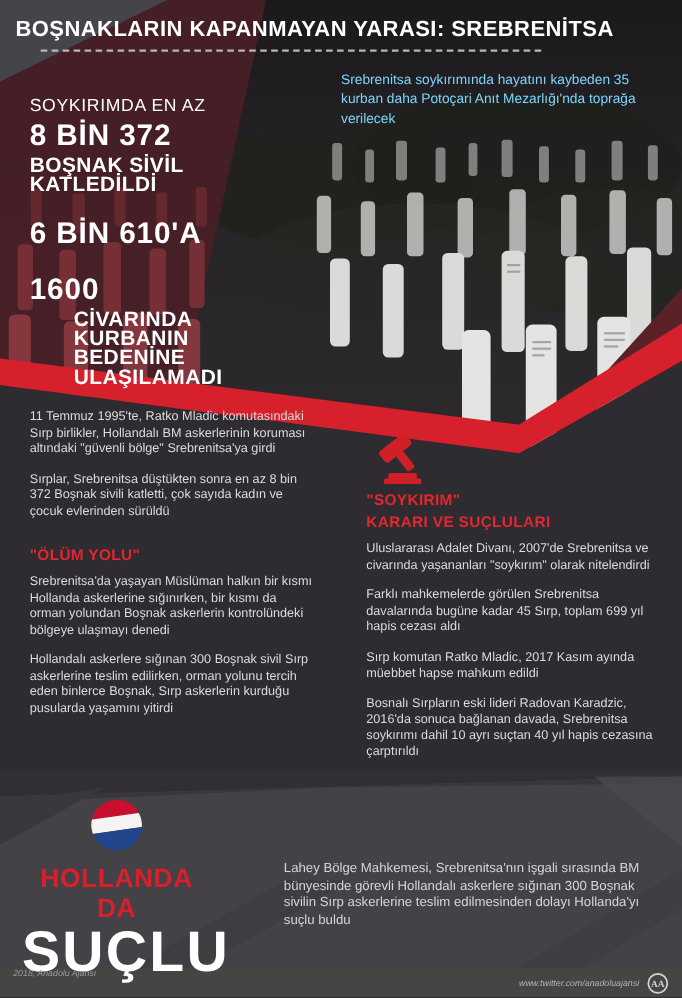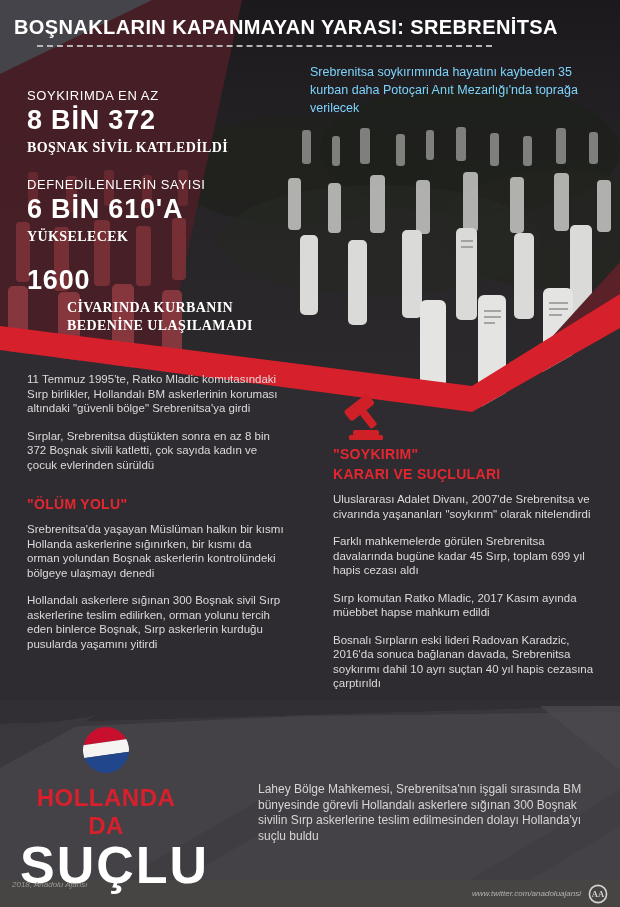--- a/index.html
+++ b/index.html
@@ -21,23 +21,23 @@
     border-top:2px dashed #b7b5b7;
   }
   .intro {
     position:absolute; left:310px; top:63px; width:276px;
     color:#7dd3fc; font-size:12.5px; line-height:18px;
   }
 
   
   .stats { position:absolute; left:27px; top:88px; width:250px; color:#ffffff; }
   .stat { margin-bottom:20px; }
-  .stat-pre  { font-size:13px; font-weight:500; letter-spacing:0.6px; }
+  .stat-pre  { font-size:16px; font-weight:500; letter-spacing:0.6px; }
   .stat-big  { font-size:27px; font-weight:800; letter-spacing:0.8px; line-height:1.15; margin-top:2px; }
-  .stat-post { font-size:14px; font-weight:700; letter-spacing:0.4px; margin-top:3px; line-height:17.5px;font-family:Liberation Serif, serif; }
+  .stat-post { font-size:19px; font-weight:700; letter-spacing:0.4px; margin-top:3px; line-height:17.5px; }
   .stat-post.narrow { width:192px;margin-left:40px; }
 
   
   .col-left  { position:absolute; left:27px;  top:372px; width:258px; }
   .col-right { position:absolute; left:333px; top:394px; width:272px; }
   h3.red {
     margin:0 0 10px 0; color:#e52630;
     font-size:14px; font-weight:800; letter-spacing:0.3px;
   }
   h3.red.gap-top { margin-top:24px; }
@@ -182,23 +182,21 @@
 
   <div class="intro">Srebrenitsa soykırımında hayatını kaybeden 35 kurban daha Potoçari Anıt Mezarlığı'nda toprağa verilecek</div>
 
   <div class="stats">
     <div class="stat">
       <div class="stat-pre">SOYKIRIMDA EN AZ</div>
       <div class="stat-big">8 BİN 372</div>
       <div class="stat-post">BOŞNAK SİVİL KATLEDİLDİ</div>
     </div>
     <div class="stat">
-      <div class="stat-pre">DEFNEDİLENLERİN SAYISI</div>
       <div class="stat-big">6 BİN 610'A</div>
-      <div class="stat-post">YÜKSELECEK</div>
     </div>
     <div class="stat">
       <div class="stat-big">1600</div>
       <div class="stat-post narrow">CİVARINDA KURBANIN BEDENİNE ULAŞILAMADI</div>
     </div>
   </div>
 
   <div class="col-left">
     <p class="body">11 Temmuz 1995'te, Ratko Mladic komutasındaki Sırp birlikler, Hollandalı BM askerlerinin koruması altındaki "güvenli bölge" Srebrenitsa'ya girdi</p>
     <p class="body">Sırplar, Srebrenitsa düştükten sonra en az 8 bin 372 Boşnak sivili katletti, çok sayıda kadın ve çocuk evlerinden sürüldü</p>

